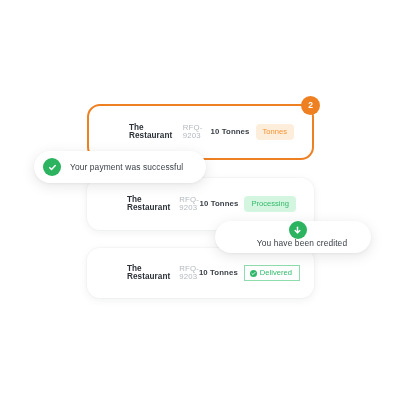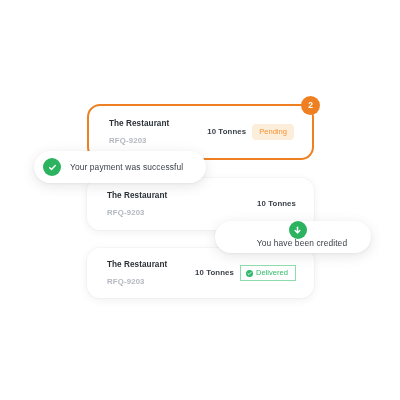--- a/index.html
+++ b/index.html
@@ -48,33 +48,34 @@
     left: 0; right: 0; top: 0; bottom: 0;
     display: flex;
     justify-content: space-between;
     align-items: center;
     padding: 0 18px 0 20px;
     box-sizing: border-box;
   }
 
   .col-left {
     display: flex;
-    flex-direction: column;
+    flex-direction: row;
     gap: 9px;
+    margin-left: 20px;
   }
   .merchant-name {
     font-size: 8.2px;
     font-weight: bold;
     color: #2c3137;
     letter-spacing: 0.05px;
     line-height: 1;
   }
   .rfq-code {
     font-size: 7.8px;
-    font-weight: bold;
+    font-weight: normal;
     color: #b3b8bf;
     letter-spacing: 0.15px;
     line-height: 1;
   }
 
   .col-right {
     display: flex;
     flex-direction: row;
     align-items: center;
     gap: 6px;
@@ -195,38 +196,41 @@
 
   <div class="card card-highlight" id="card-1">
     <div class="card-inner">
       <div class="col-left">
         <div class="merchant-name">The Restaurant</div>
         <div class="rfq-code">RFQ-9203</div>
       </div>
       <div class="col-right">
         <div class="tonnage">10 Tonnes</div>
         <div class="badge badge-pending">
-          <span>Pending</span>
+          <span>Tonnes</span>
         </div>
       </div>
     </div>
   </div>
 
   <div id="count-badge">
     <span>2</span>
   </div>
 
   <div class="card card-plain" id="card-2">
     <div class="card-inner">
       <div class="col-left">
         <div class="merchant-name">The Restaurant</div>
         <div class="rfq-code">RFQ-9203</div>
       </div>
       <div class="col-right">
         <div class="tonnage">10 Tonnes</div>
+        <div class="badge badge-processing">
+          <span>Processing</span>
+        </div>
       </div>
     </div>
   </div>
 
   <div class="card card-plain" id="card-3">
     <div class="card-inner">
       <div class="col-left">
         <div class="merchant-name">The Restaurant</div>
         <div class="rfq-code">RFQ-9203</div>
       </div>

